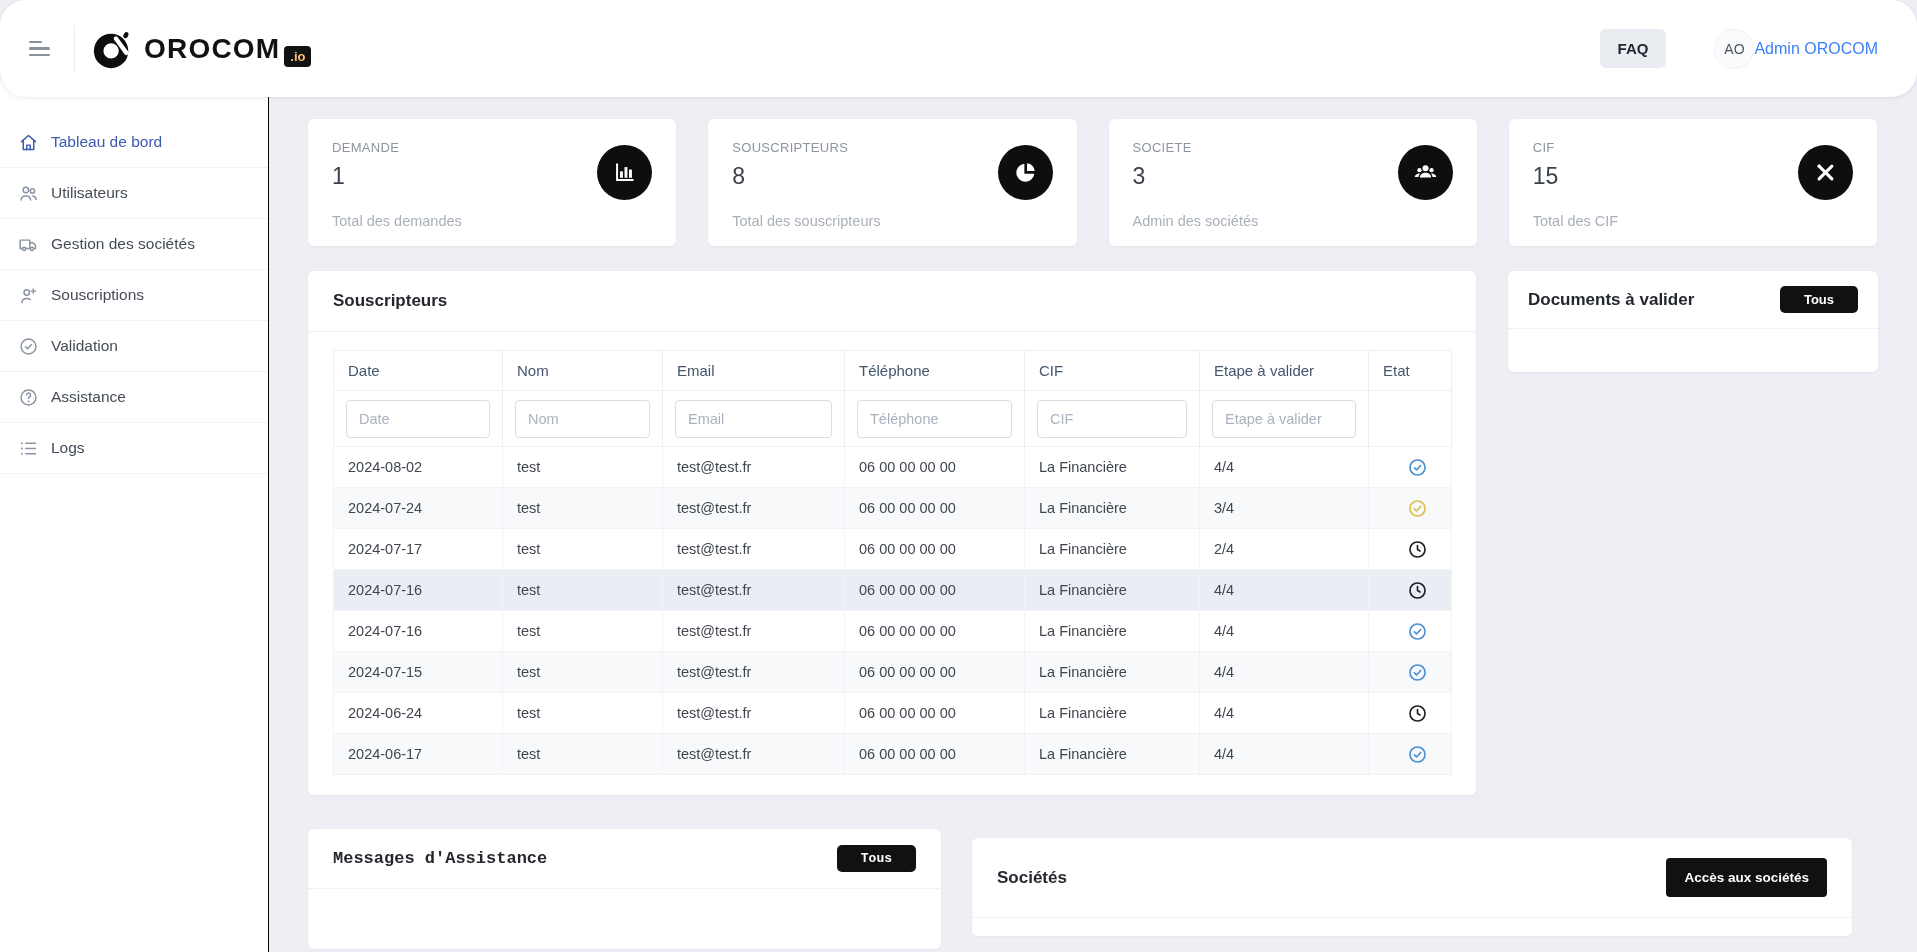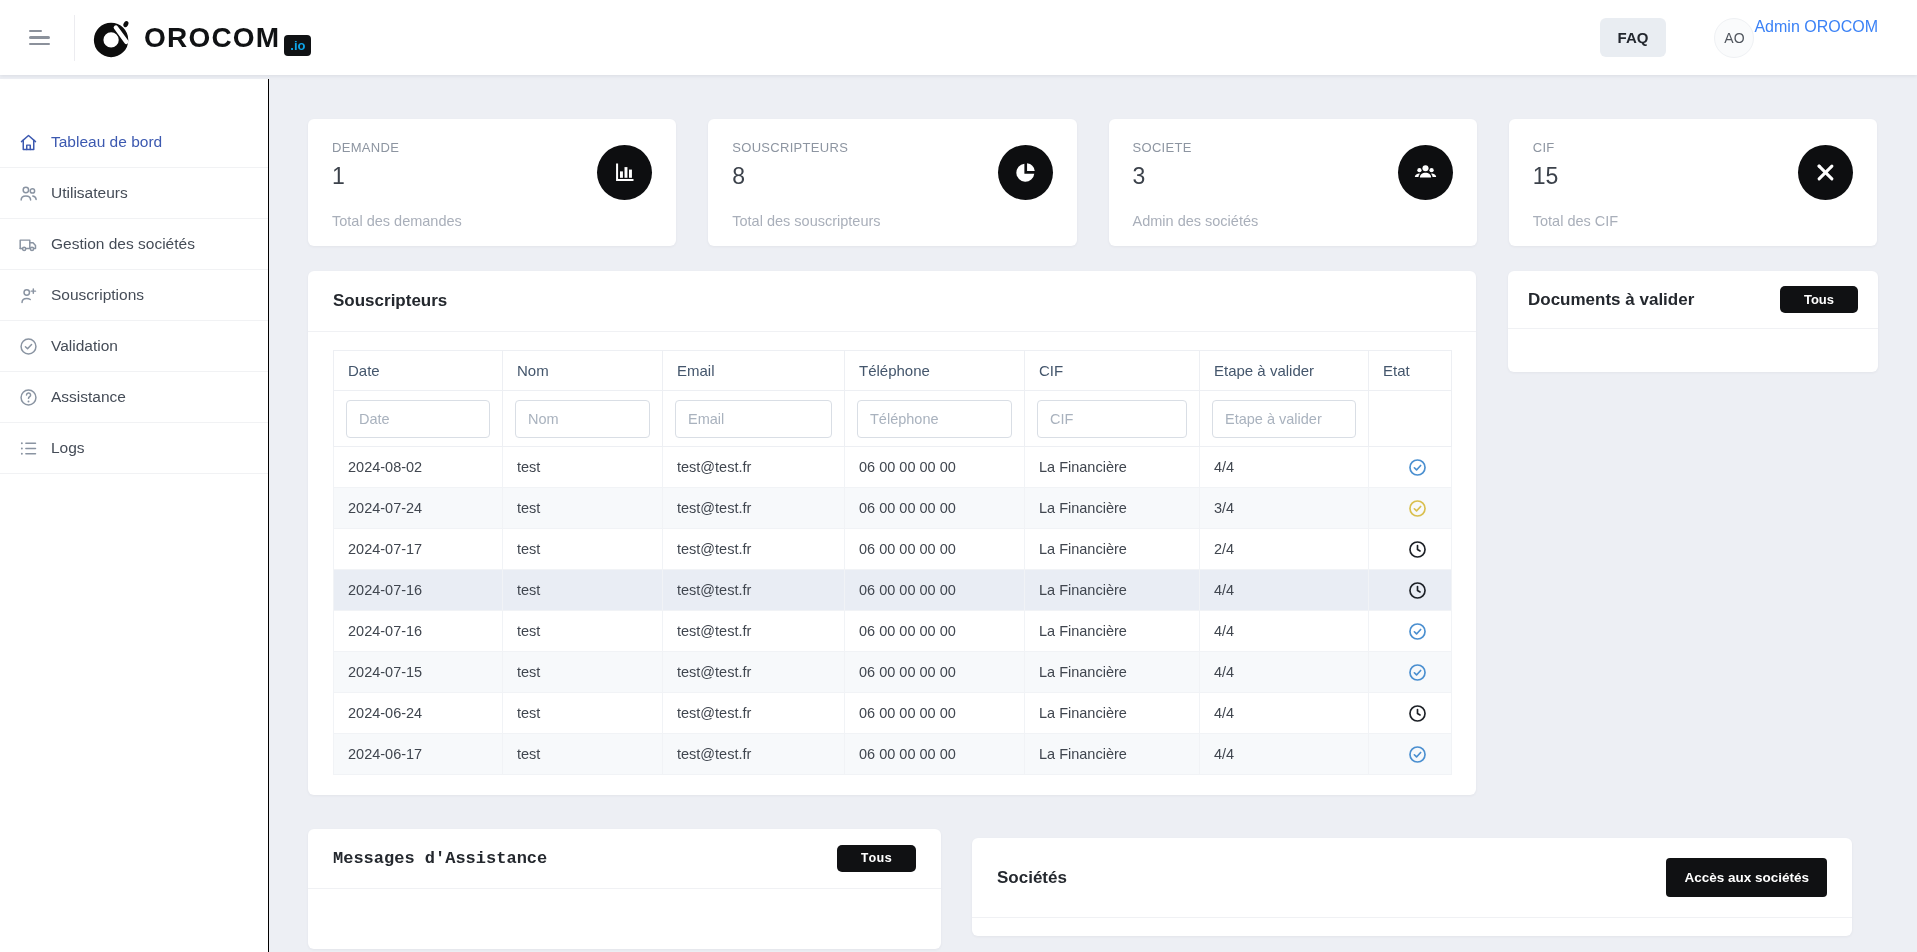--- a/index.html
+++ b/index.html
@@ -1,31 +1,31 @@
 <!DOCTYPE html>
 <html style="--c-sidebar-active: #3c59b0; --c-status-done: #4a8fd0; --c-status-in-progress: #d9bf4e; --c-status-waiting: #1c2026; --c-button-dark: #101113; --c-header-text: #44566c;"><head>
 <meta charset="utf-8">
 <style>
   * { box-sizing: border-box; }
   body { margin:0; font-family:"Liberation Sans","DejaVu Sans",sans-serif; background:#fff; }
   .app { position:relative; width:1917px; height:952px; overflow:hidden; background:#edeff4; }
 
   
-  .topbar { position:absolute; top:0; left:0; right:0; height:75px; background:#fff;
-            display:flex; align-items:center; padding:0 39px 0 22px; box-shadow:0 1px 4px rgba(20,30,50,.09); z-index:6; }
+  .topbar { position:absolute; top:0; left:0; right:0; height:97px; background:#fff;
+            display:flex; align-items:center; padding:0 39px 0 22px; box-shadow:0 1px 4px rgba(20,30,50,.09); z-index:6;border-radius:26px; }
   .hamburger { width:38px; height:32px; display:flex; flex-direction:column; justify-content:center; gap:4px;
                background:none; border:none; cursor:pointer; padding:0 7px; }
   .hamburger span { display:block; height:2.5px; background:#8b919b; border-radius:2px; }
   .hl1 { width:13px; } .hl2 { width:21px; } .hl3 { width:21px; }
   .topbar-sep { width:1px; height:46px; background:#ececf0; margin:0 16px 0 14px; }
   .brand { display:flex; align-items:center; gap:9px; cursor:pointer; }
   .brand-text { font-size:28px; font-weight:600; color:#101214; letter-spacing:1.2px; }
-  .brand-io { background:#101214; color:#0ea5e9; font-size:13px; font-weight:700; padding:3px 6px; border-radius:4px;
+  .brand-io { background:#101214; color:#fdba74; font-size:13px; font-weight:700; padding:3px 6px; border-radius:4px;
               margin-top:16px; margin-left:-5px; }
-  .topbar-right { margin-left:auto; display:flex; align-items:flex-start; }
+  .topbar-right { margin-left:auto; display:flex; align-items:center; }
   .faq-btn { background:#e9edf2; border:none; border-radius:6px; padding:11px 18px; font-size:15px; font-weight:600;
              color:#23272e; cursor:pointer; font-family:inherit; }
   .avatar { width:40px; height:40px; border-radius:50%; background:#fafbfc; border:1px solid #eff1f4; color:#50555d;
             font-size:14px; display:flex; align-items:center; justify-content:center; margin-left:48px; }
   .user-name { font-size:16px; color:#3b82f6; cursor:pointer; }
 
   
   .sidebar { position:absolute; top:79px; left:0; bottom:0; width:269px; background:#fff;
              border-right:1px solid #000000; padding-top:38px; z-index:5; }
   .side-item { display:flex; align-items:center; gap:12px; height:51px; padding:0 18px;

